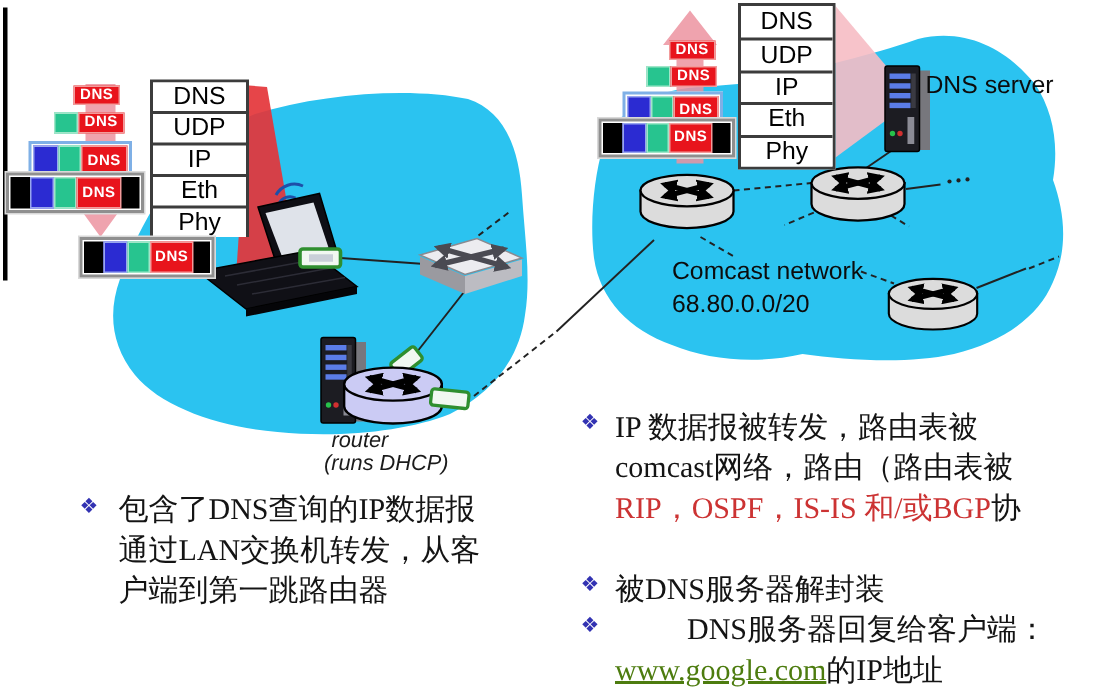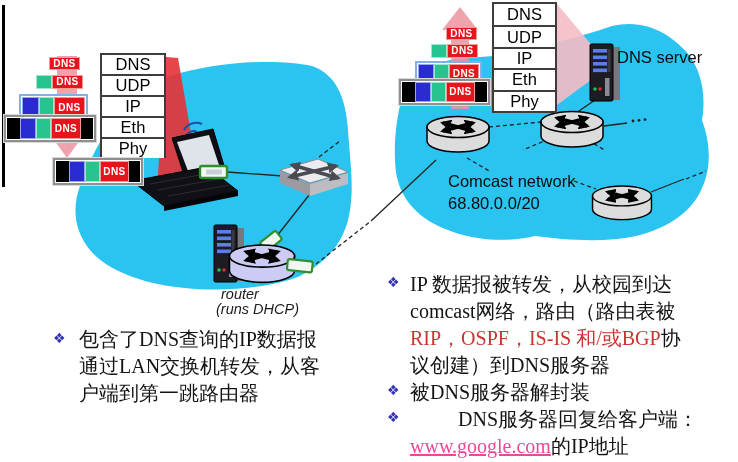--- a/index.html
+++ b/index.html
@@ -29,21 +29,21 @@
 
   
   .lbl{position:absolute;color:#0c0c0c;font-size:16.5px;white-space:nowrap;}
   .lbl.it{font-style:italic;font-size:14.5px;color:#1b1b1b;}
 
   
   .cjk{position:absolute;font-family:"Liberation Serif","DejaVu Serif",serif;
        font-size:20px;color:#141414;white-space:nowrap;}
   .mark{position:absolute;font-family:"DejaVu Sans",sans-serif;font-size:14px;color:#3232b2;}
   .redtxt{color:#cc3333;}
-  .linktxt{color:#ec4899;text-decoration:underline;cursor:pointer;}
+  .linktxt{color:#4d7c0f;text-decoration:underline;cursor:pointer;}
 
   .edgeline{position:absolute;left:2px;top:5px;width:3px;height:182px;background:#000;}
 </style>
 </head>
 <body>
 
 <div class="canvas">
 
   <svg class="layer" width="738" height="462" viewBox="0 0 738 462">
     <defs>
@@ -215,26 +215,25 @@
   <div class="lbl" style="left:448px;top:194px;">68.80.0.0/20</div>
   <div class="lbl it" style="left:221px;top:286px;">router</div>
   <div class="lbl it" style="left:216px;top:301px;font-style:italic;">(runs DHCP)</div>
 
   <span class="mark" style="left:53px;top:330px;">❖</span>
   <div class="cjk" style="left:79px;top:326px;">包含了DNS查询的IP数据报</div>
   <div class="cjk" style="left:79px;top:353px;">通过LAN交换机转发，从客</div>
   <div class="cjk" style="left:79px;top:380px;">户端到第一跳路由器</div>
 
   <span class="mark" style="left:387px;top:274px;">❖</span>
-  <div class="cjk" style="left:410px;top:271px;">IP 数据报被转发，从校园到达</div>
+  <div class="cjk" style="left:410px;top:271px;">IP 数据报被转发，路由表被</div>
   <div class="cjk" style="left:410px;top:298px;">comcast网络，路由（路由表被</div>
   <div class="cjk" style="left:410px;top:325px;">
     <span class="redtxt">RIP，OSPF，IS-IS 和/或BGP</span><span>协</span>
   </div>
-  <div class="cjk" style="left:410px;top:352px;">议创建）到DNS服务器</div>
 
   <span class="mark" style="left:387px;top:382px;">❖</span>
   <div class="cjk" style="left:410px;top:379px;">被DNS服务器解封装</div>
 
   <span class="mark" style="left:387px;top:409px;">❖</span>
   <div class="cjk" style="left:410px;top:406px;margin-left:48px;">DNS服务器回复给客户端：</div>
   <div class="cjk" style="left:410px;top:433px;">
     <span class="linktxt">www.google.com</span><span>的IP地址</span>
   </div>
 

